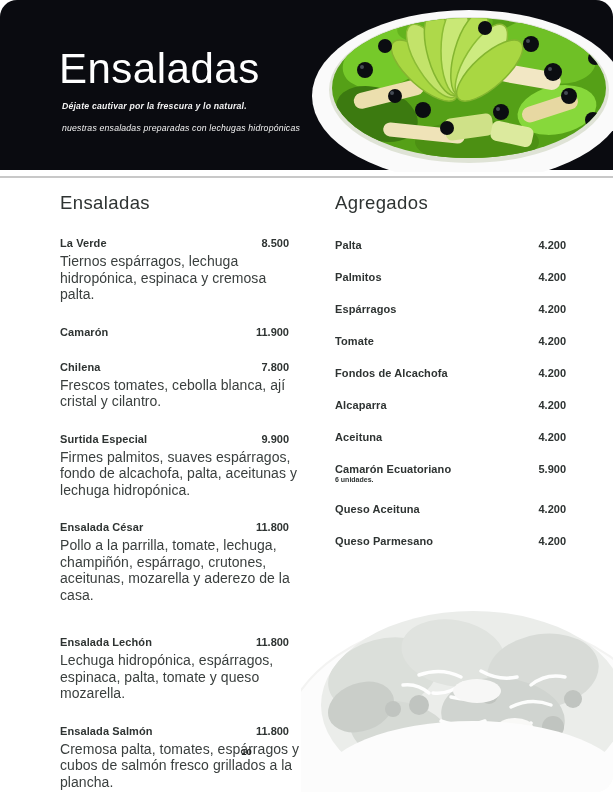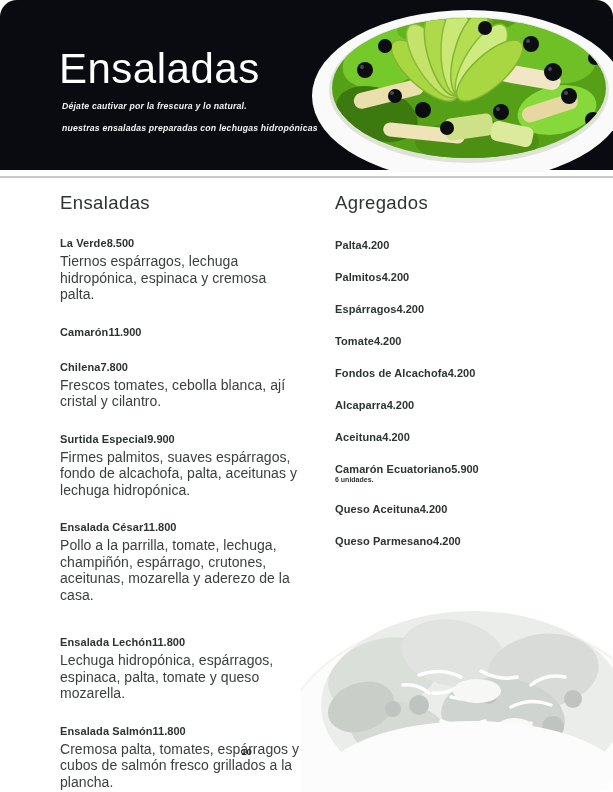--- a/index.html
+++ b/index.html
@@ -20,21 +20,21 @@
     font-size:42px; font-weight:200; color:#ffffff;
     letter-spacing:0.5px; line-height:1; white-space:nowrap;
   }
   .band-tagline {
     position:absolute; left:62px; top:101px;
     font-size:8.7px; font-style:italic; font-weight:600;
     color:#f4f4f4; letter-spacing:0.2px;
   }
   .band-desc {
     position:absolute; left:62px; top:122px;
-    font-size:8.7px; font-style:italic; font-weight:700;
+    font-size:8.7px; font-style:italic; font-weight:400;
     color:#f4f4f4; line-height:1.5; letter-spacing:0.2px;
   }
   .band-desc span { display:block; }
   .header-photo {
     position:absolute; top:0; right:0; width:318px; height:172px; z-index:2;
   }
 
   
   .divider {
     position:absolute; top:176px; left:0; width:613px; height:2px;
@@ -45,21 +45,21 @@
   .col { position:absolute; top:192px; z-index:4; }
   .col-left  { left:60px;  width:229px; }
   .col-right { left:335px; width:231px; }
   .section-title {
     font-size:18.5px; font-weight:400; color:#2e3332;
     letter-spacing:0.4px; line-height:1.2;
   }
   .col-left  .section-title { margin-bottom:23px; }
   .col-right .section-title { margin-bottom:25px; }
 
-  .row { display:flex; align-items:baseline; }
+  .row { display:flex; justify-content:space-between; align-items:baseline; }
   .name  { font-size:11px; font-weight:700; color:#2e3332; letter-spacing:0.1px; }
   .price { font-size:11px; font-weight:700; color:#2e3332; }
 
   .item { margin-bottom:23px; }
   .col-left div.item:nth-of-type(5) { margin-bottom:33px; }
   .idesc {
     width:242px; margin-top:4px;
     font-size:14px; line-height:1.18; color:#3a3f3e; letter-spacing:0.05px;
   }
 

